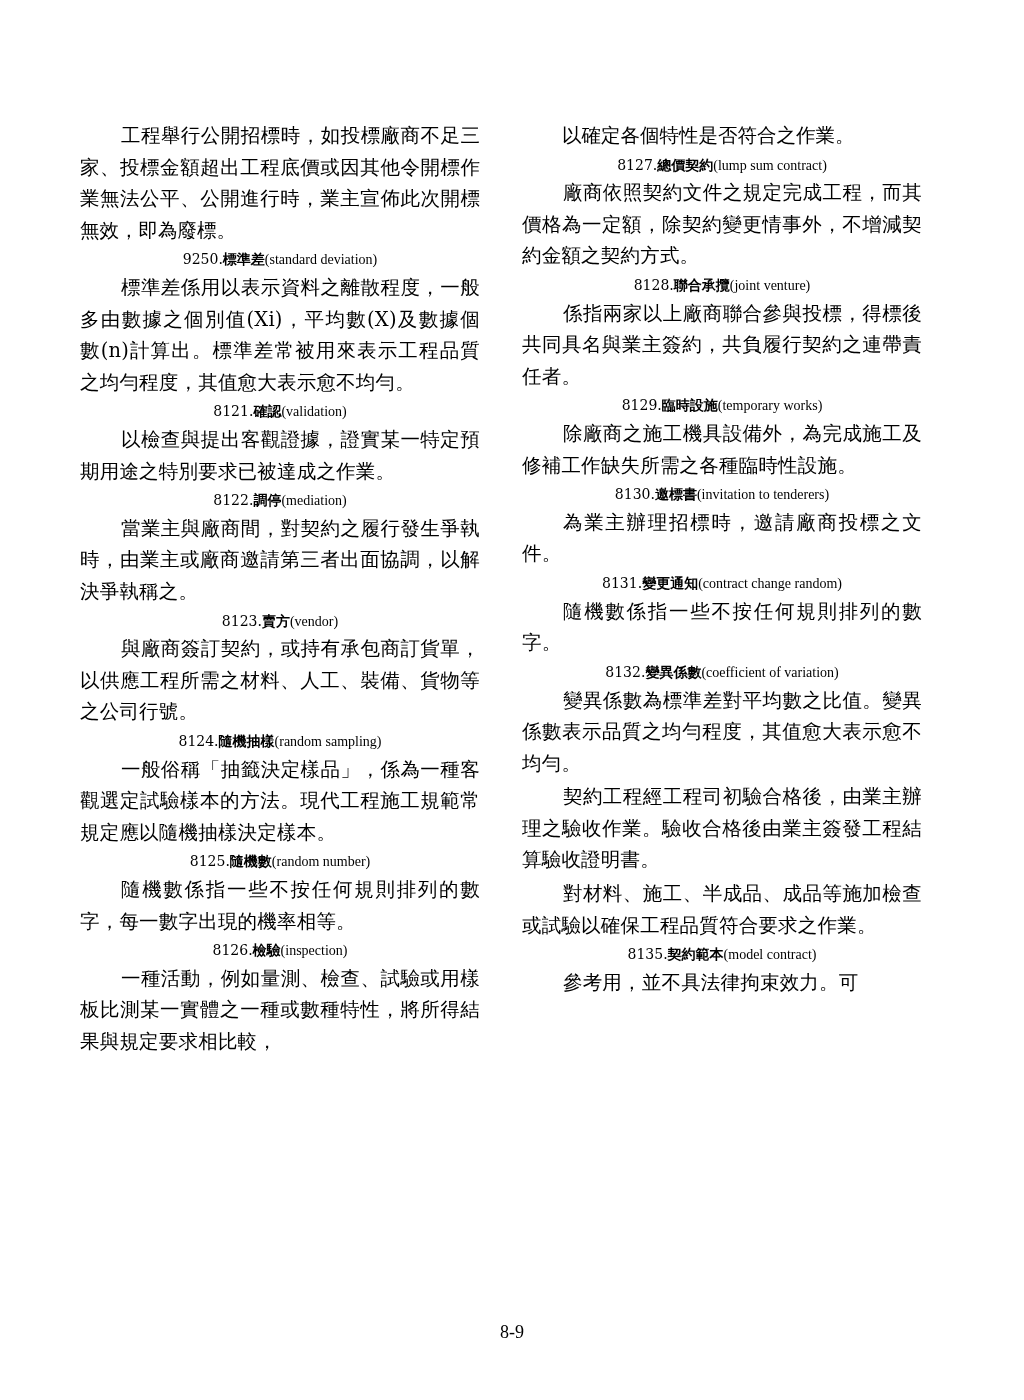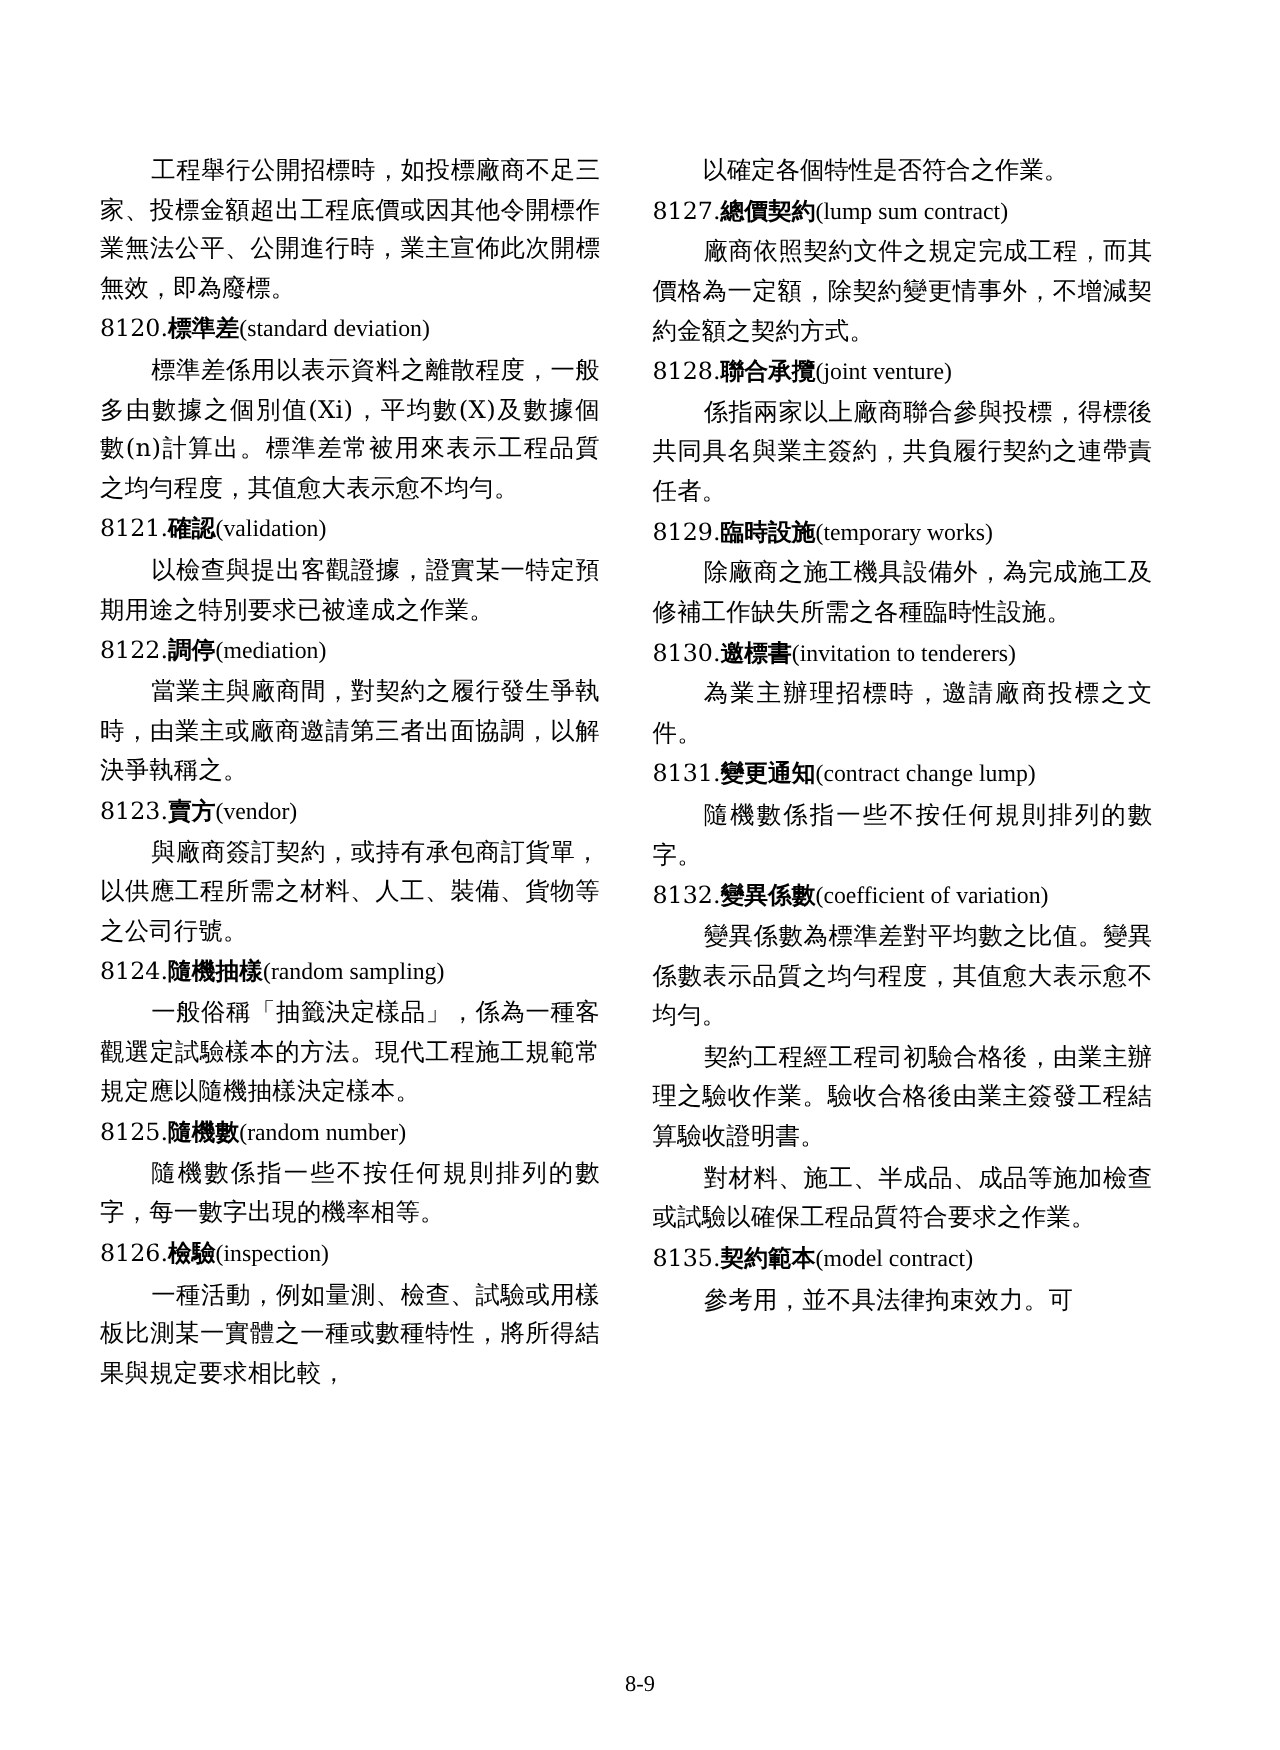--- a/index.html
+++ b/index.html
@@ -27,23 +27,23 @@
     height: 1180px;
   }
   .column {
     width: 400px;
     flex: 0 0 400px;
   }
   .entry {
     margin-bottom: 2px;
   }
   .term-line {
-    font-size: 19px;
+    font-size: 14px;
     line-height: 1.62;
-    text-align: left;
+    text-align: center;
     white-space: nowrap;
   }
   .term-num {
     font-family: "DejaVu Serif", "Liberation Serif", serif;
   }
   .term-zh {
     font-family: "DejaVu Serif", "Liberation Serif", serif;
     font-weight: 600;
   }
   .term-en {
@@ -64,38 +64,38 @@
     line-height: 1.62;
     text-align: justify;
     text-justify: inter-character;
     margin: 0 0 2px 0;
     text-indent: 2.1em;
   }
   .footer {
     position: absolute;
     left: 0;
     right: 0;
-    bottom: 42px;
+    bottom: 57px;
     text-align: center;
     font-size: 18px;
     font-family: "Liberation Serif", "DejaVu Serif", serif;
   }
 </style>
 </head>
 <body>
 
 <div class="page">
   <div class="columns">
 
     <div class="column">
 
       <p class="para-plain">工程舉行公開招標時，如投標廠商不足三家、投標金額超出工程底價或因其他令開標作業無法公平、公開進行時，業主宣佈此次開標無效，即為廢標。</p>
 
       <div class="entry">
-        <div class="term-line"><span class="term-num">8120.</span><span class="term-zh">標準差</span><span class="term-en">(standard deviation)</span></div>
+        <div class="term-line"><span class="term-num">9250.</span><span class="term-zh">標準差</span><span class="term-en">(standard deviation)</span></div>
         <p class="body-text">標準差係用以表示資料之離散程度，一般多由數據之個別值(Xi)，平均數(X)及數據個數(n)計算出。標準差常被用來表示工程品質之均勻程度，其值愈大表示愈不均勻。</p>
       </div>
 
       <div class="entry">
         <div class="term-line"><span class="term-num">8121.</span><span class="term-zh">確認</span><span class="term-en">(validation)</span></div>
         <p class="body-text">以檢查與提出客觀證據，證實某一特定預期用途之特別要求已被達成之作業。</p>
       </div>
 
       <div class="entry">
         <div class="term-line"><span class="term-num">8122.</span><span class="term-zh">調停</span><span class="term-en">(mediation)</span></div>
@@ -142,21 +142,21 @@
         <div class="term-line"><span class="term-num">8129.</span><span class="term-zh">臨時設施</span><span class="term-en">(temporary works)</span></div>
         <p class="body-text">除廠商之施工機具設備外，為完成施工及修補工作缺失所需之各種臨時性設施。</p>
       </div>
 
       <div class="entry">
         <div class="term-line"><span class="term-num">8130.</span><span class="term-zh">邀標書</span><span class="term-en">(invitation to tenderers)</span></div>
         <p class="body-text">為業主辦理招標時，邀請廠商投標之文件。</p>
       </div>
 
       <div class="entry">
-        <div class="term-line"><span class="term-num">8131.</span><span class="term-zh">變更通知</span><span class="term-en">(contract change lump)</span></div>
+        <div class="term-line"><span class="term-num">8131.</span><span class="term-zh">變更通知</span><span class="term-en">(contract change random)</span></div>
         <p class="body-text">隨機數係指一些不按任何規則排列的數字。</p>
       </div>
 
       <div class="entry">
         <div class="term-line"><span class="term-num">8132.</span><span class="term-zh">變異係數</span><span class="term-en">(coefficient of variation)</span></div>
         <p class="body-text">變異係數為標準差對平均數之比值。變異係數表示品質之均勻程度，其值愈大表示愈不均勻。</p>
       </div>
 
       <div class="entry">
         <p class="body-text">契約工程經工程司初驗合格後，由業主辦理之驗收作業。驗收合格後由業主簽發工程結算驗收證明書。</p>

